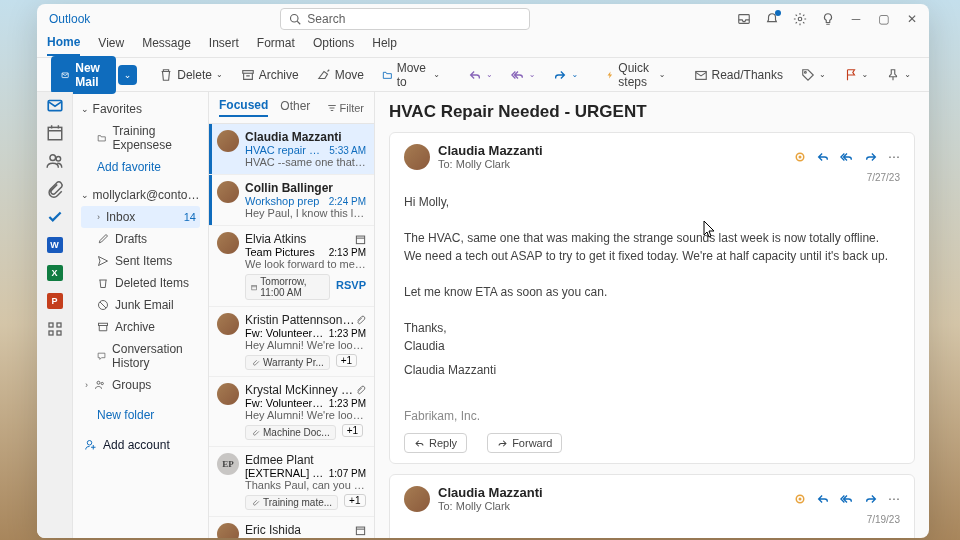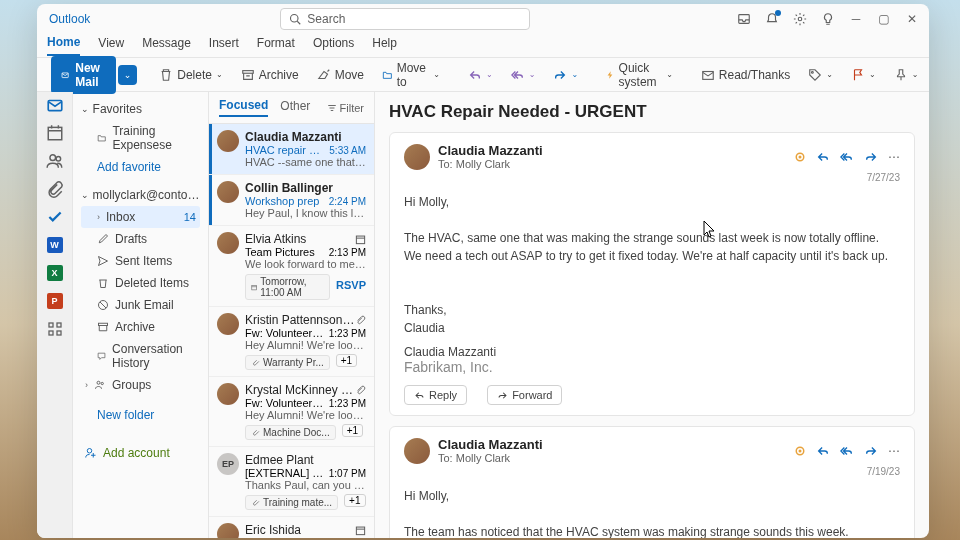--- a/index.html
+++ b/index.html
@@ -32,21 +32,21 @@
 .folders .txtlink { color:#0f6cbd; padding:4px 4px 4px 16px; cursor:pointer; }
 .msglist { width:166px; border-right:1px solid #e5e5e5; display:flex; flex-direction:column; overflow:hidden; }
 .mltabs { display:flex; align-items:center; gap:12px; padding:6px 10px; border-bottom:1px solid #e5e5e5; font-size:12px; }
 .mltabs .t { color:#616161; padding-bottom:3px; cursor:pointer; }
 .mltabs .t.active { color:#0f6cbd; border-bottom:2px solid #0f6cbd; font-weight:600; }
 .mltabs .filter { margin-left:auto; font-size:11px; color:#616161; display:flex; align-items:center; gap:3px; }
 .items { flex:1; overflow-y:auto; font-size:11px; }
 .item { padding:6px 8px 6px 8px; border-bottom:1px solid #eee; display:flex; gap:6px; cursor:pointer; position:relative; }
 .item.sel { background:#e3efff; }
 .item .bar { position:absolute; left:0; top:0; bottom:0; width:3px; background:#0f6cbd; }
-.item .av { width:22px; height:22px; border-radius:50%; background:#888; flex-shrink:0; display:flex; align-items:center; justify-content:center; color:#fff; font-size:9px; font-weight:600; overflow:hidden; }
+.item .av { width:22px; height:22px; border-radius:50%; background:#888; flex-shrink:0; display:flex; align-items:center; justify-content:center; color:#fff; font-size:9px; font-weight:600; overflow:hidden;font-family:Liberation Serif, serif; }
 .item .body { flex:1; min-width:0; }
 .item .l1 { display:flex; align-items:center; }
 .item .sender { font-weight:400; color:#242424; white-space:nowrap; overflow:hidden; text-overflow:ellipsis; flex:1; font-size:12px; }
 .item .l2 { display:flex; align-items:center; gap:4px; }
 .item .subj { white-space:nowrap; overflow:hidden; text-overflow:ellipsis; flex:1; font-size:11px; }
 .item .time { font-size:10px; white-space:nowrap; }
 .item .prev { color:#616161; white-space:nowrap; overflow:hidden; text-overflow:ellipsis; font-size:11px; }
 .item.unread .sender { font-weight:600; }
 .item.unread .subj { color:#0f6cbd; }
 .item.unread .time { color:#0f6cbd; }
@@ -57,21 +57,21 @@
 .msg { border:1px solid #e5e5e5; border-radius:6px; padding:10px 14px; margin-bottom:10px; background:#fff; font-size:12px; color:#424242; }
 .msg .head { display:flex; align-items:center; gap:8px; }
 .msg .av { width:26px; height:26px; border-radius:50%; background:#8764b8; flex-shrink:0; }
 .msg .who { flex:1; }
 .msg .who .n { font-weight:600; color:#242424; font-size:13px; }
 .msg .who .to { font-size:11px; color:#616161; }
 .msg .icons { display:flex; gap:10px; align-items:center; color:#616161; }
 .msg .date { font-size:10px; color:#8a8a8a; text-align:right; margin-top:2px; }
 .msg .bodytxt { margin-top:10px; line-height:1.5; }
 .msg .sig { margin-top:8px; }
-.msg .sig .comp { color:#8a8a8a; font-size:14px; }
+.msg .sig .comp { color:#8a8a8a; font-size:12px;margin-top:32px; }
 .msg .actions { margin-top:10px; display:flex; gap:20px; }
 .msg .abtn { border:1px solid #d1d1d1; border-radius:4px; padding:3px 9px; font-size:11px; display:flex; align-items:center; gap:4px; background:#fff; cursor:pointer; }
 .cursor-arrow { position:absolute; width:14px; height:20px; pointer-events:none; }
 .orange-dot { width:12px; height:12px; color:#e8a33d; }
 svg { display:block; }
 </style>
 </head>
 <body>
 
 <div class="window">
@@ -178,21 +178,21 @@
         <svg viewBox="0 0 16 16" fill="none" stroke="#0f6cbd" stroke-width="1.5">
           <path d="M9 4l4 4-4 4M13 8H6a3 3 0 00-3 3v1"></path>
         </svg>
         <span style="font-size:8px">⌄</span>
       </div>
     <div class="sep"></div>
     <div class="rbtn">
         <svg viewBox="0 0 16 16" fill="#e8a33d">
           <path d="M9 1L3 9h4l-1 6 6-8H8l1-6z"></path>
         </svg>
-        <span>Quick system</span>
+        <span>Quick steps</span>
         <span style="font-size:8px">⌄</span>
       </div>
     <div class="sep"></div>
     <div class="rbtn">
         <svg viewBox="0 0 16 16" fill="none" stroke="#616161" stroke-width="1.3">
           <rect x="2" y="4" width="12" height="9"></rect>
           <path d="M2 5l6 4 6-4"></path>
         </svg>
         <span>Read/Thanks</span>
       </div>
@@ -336,21 +336,21 @@
       <div class="row" style="padding-left:4px">
           <span style="font-size:9px;color:#616161">›</span>
           <svg width="12" height="12" viewBox="0 0 16 16" fill="none" stroke="#616161" stroke-width="1.3">
             <circle cx="6" cy="5" r="2"></circle>
             <circle cx="11" cy="6" r="1.5"></circle>
             <path d="M2 13c0-2 2-3 4-3s4 1 4 3"></path>
           </svg>
           <span>Groups</span>
         </div>
       <div class="txtlink" style="margin-top:8px">New folder</div>
-      <div class="row" style="margin-top:16px;color:#4d7c0f;padding-left:4px">
+      <div class="row" style="margin-top:8px;color:#0f172a;padding-left:4px">
           <svg width="12" height="12" viewBox="0 0 16 16" fill="none" stroke="#0f6cbd" stroke-width="1.3">
             <circle cx="6" cy="5" r="3"></circle>
             <path d="M1 14c0-3 2-4 5-4M11 8v6M8 11h6"></path>
           </svg>
           <span>Add account</span>
         </div>
     </div>
 
     <div class="msglist">
       <div class="mltabs">
@@ -537,21 +537,21 @@
                   <path d="M9 4l4 4-4 4M13 8H6a3 3 0 00-3 3"></path>
                 </svg>
       <span style="cursor:pointer">⋯</span>
     </div>
   </div>
   <div class="date">7/27/23</div>
   <div class="bodytxt">
     <p>Hi Molly,</p><br>
     <p>The HVAC, same one that was making the strange sounds last week is now totally offline.</p>
     <p>We need a tech out ASAP to try to get it fixed today. We're at half capacity until it's back up.</p>
-    <br>
+    <br><p>Let me know ETA as soon as you can.</p>
     <br><p>Thanks,</p><p>Claudia</p>
   </div>
   <div class="sig">
               <div>Claudia Mazzanti</div>
               <div class="comp">Fabrikam, Inc.</div>
             </div>
   <div class="actions">
     <div class="abtn">
                 <svg width="11" height="11" viewBox="0 0 16 16" fill="none" stroke="#424242" stroke-width="1.5">
                   <path d="M7 4L3 8l4 4M3 8h7a3 3 0 013 3"></path>

